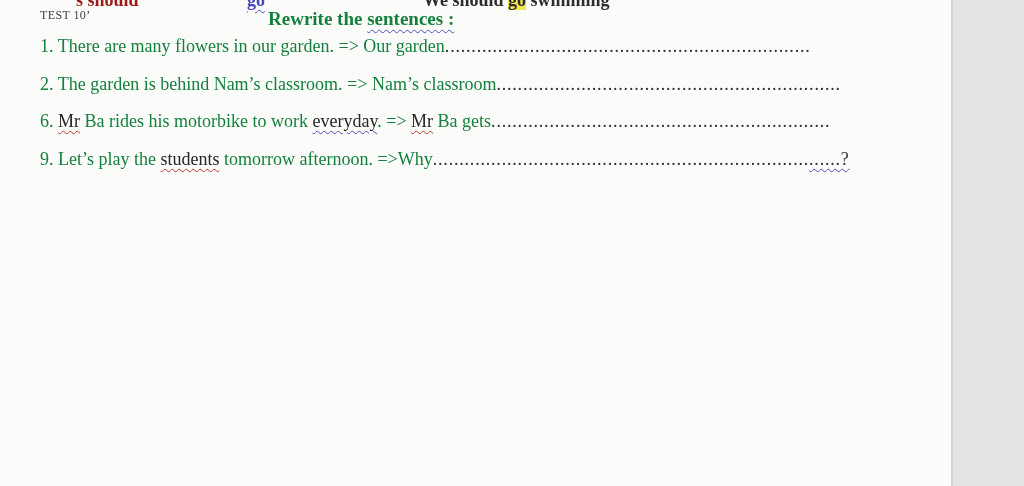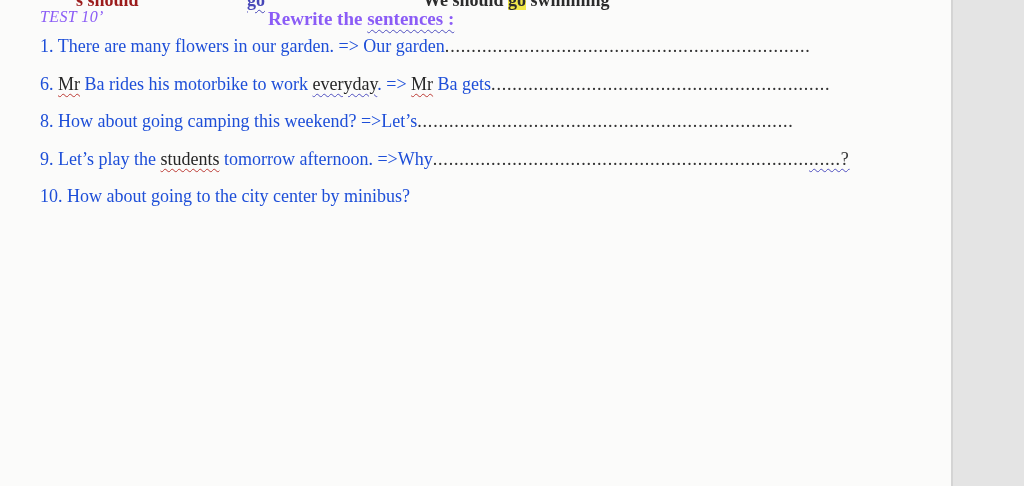--- a/index.html
+++ b/index.html
@@ -18,31 +18,31 @@
   .cutoff{position:absolute;top:-10px;left:0;height:22px;white-space:nowrap;font-size:18px;font-weight:bold;}
   .cutoff .red-frag{position:absolute;left:76px;color:#9b1b1b;}
   .cutoff .blue-frag{
     position:absolute;left:247px;color:#4747b8;
     text-decoration-line:underline;text-decoration-style:wavy;
     text-decoration-color:#4747b8;text-decoration-thickness:1px;text-underline-offset:3px;
   }
   .cutoff .black-frag{position:absolute;left:423px;color:#2c2c2c;}
   .cutoff .hl{background:#f2e84a;}
   
-  .title{position:absolute;top:8px;left:40px;font-size:16px;color:#8b5cf6;letter-spacing:.4px;font-style:italic;}
-  .instruction{position:absolute;top:8px;left:268px;font-size:19px;font-weight:bold;color:#8b5cf6;}
+  .title{position:absolute;top:8px;left:40px;font-size:12px;color:#404040;letter-spacing:.4px;}
+  .instruction{position:absolute;top:8px;left:268px;font-size:19px;font-weight:bold;color:#15803d;}
   .instruction .wavy-blue-u{
     text-decoration-line:underline;text-decoration-style:wavy;
     text-decoration-color:#5050c0;text-decoration-thickness:1px;text-underline-offset:4px;
   }
   
   .list{position:absolute;top:28px;left:40px;right:20px;font-size:18px;}
   .row{height:37.55px;line-height:37.55px;white-space:nowrap;}
   .seg{display:inline;}
-  .plain{color:#1d4ed8;}
+  .plain{color:#15803d;}
   .dots{color:#343434;letter-spacing:.8px;}
   .wavy-red{
     text-decoration-line:underline;text-decoration-style:wavy;
     text-decoration-color:#bc3a34;text-decoration-thickness:1px;text-underline-offset:3px;
   }
   .wavy-blue{
     text-decoration-line:underline;text-decoration-style:wavy;
     text-decoration-color:#5050c0;text-decoration-thickness:1px;text-underline-offset:3px;
   }
   .dots-blue{
@@ -58,19 +58,18 @@
   <span class="red-frag">s should</span>
   <span class="blue-frag">go</span>
   <span class="black-frag"><span>We should </span><span class="hl">go</span><span> swimming</span></span>
 </div>
 
 <div class="title">TEST 10’</div>
 <div class="instruction"><span>Rewrite the </span><span class="wavy-blue-u">sentences :</span></div>
 
 <div class="list">
     <div class="row"><span class="seg plain">1. There are many flowers in our garden. =&gt; Our garden</span><span class="seg dots">.....................................................................</span></div>
+    <div class="row"><span class="seg plain">2. The garden is behind Nam’s classroom. =&gt; Nam’s classroom</span><span class="seg dots">.................................................................</span></div>
     <div class="row"><span class="seg plain">6. </span><span class="seg wavy-red">Mr</span><span class="seg plain"> Ba rides his motorbike to work </span><span class="seg wavy-blue">everyday</span><span class="seg plain">. =&gt; </span><span class="seg wavy-red">Mr</span><span class="seg plain"> Ba gets</span><span class="seg dots">................................................................</span></div>
-    <div class="row"><span class="seg plain">8. How about going camping this weekend? =&gt;Let’s</span><span class="seg dots">.......................................................................</span></div>
     <div class="row"><span class="seg plain">9. Let’s play the </span><span class="seg wavy-red">students</span><span class="seg plain"> tomorrow afternoon. =&gt;Why</span><span class="seg dots">.......................................................................</span><span class="seg dots-blue">......?</span></div>
-    <div class="row"><span class="seg plain">10. How about going to the city center by minibus?</span></div>
   </div>
 
 <div class="gutter"></div>
 
 </body></html>

